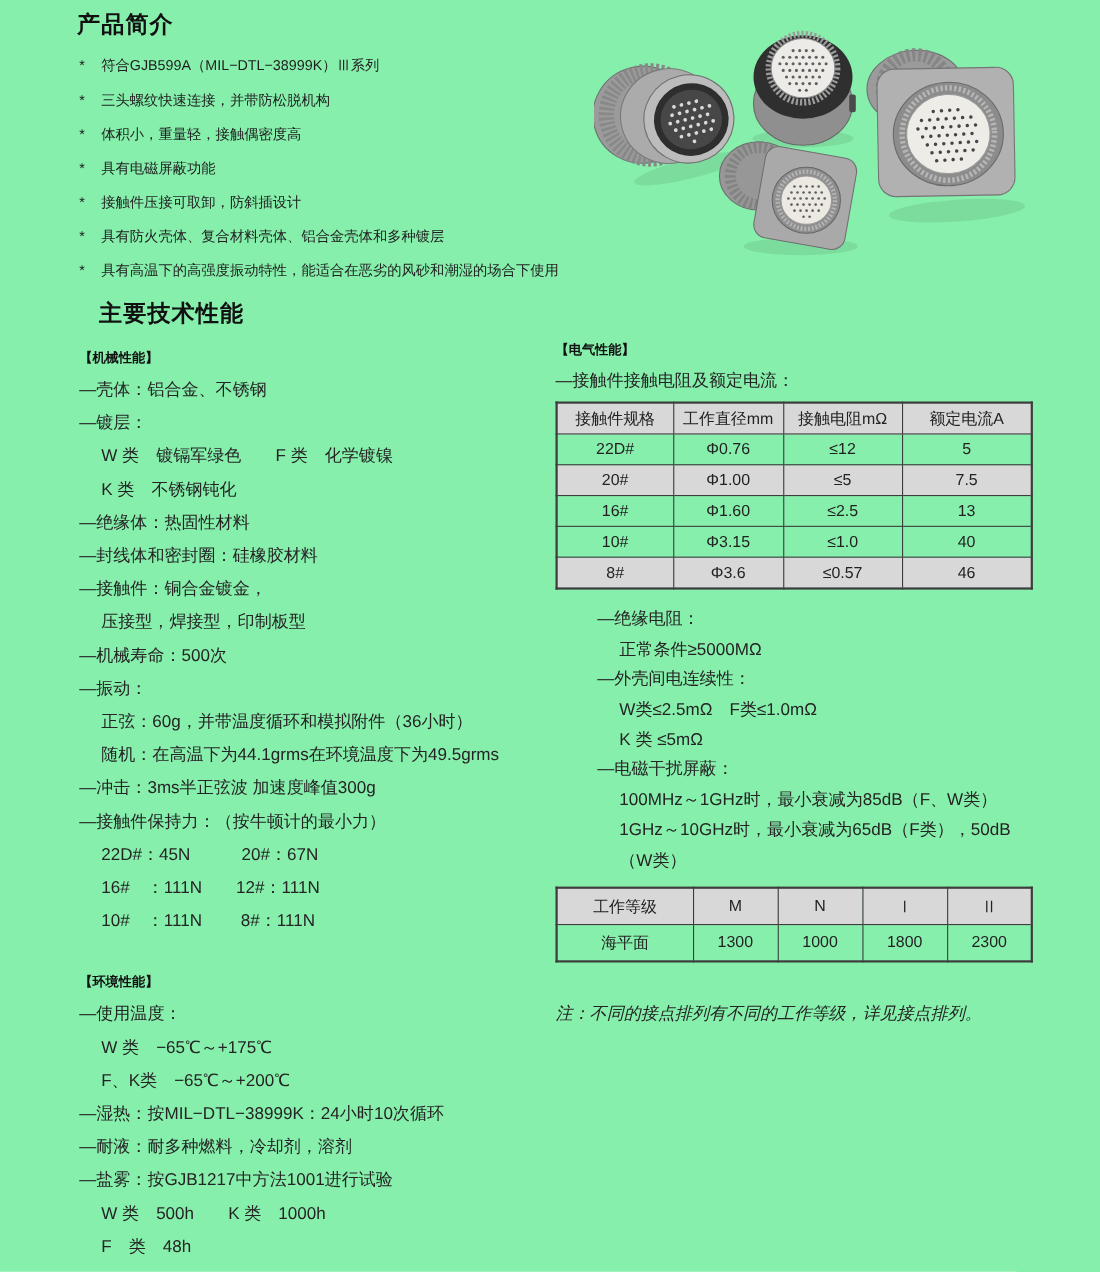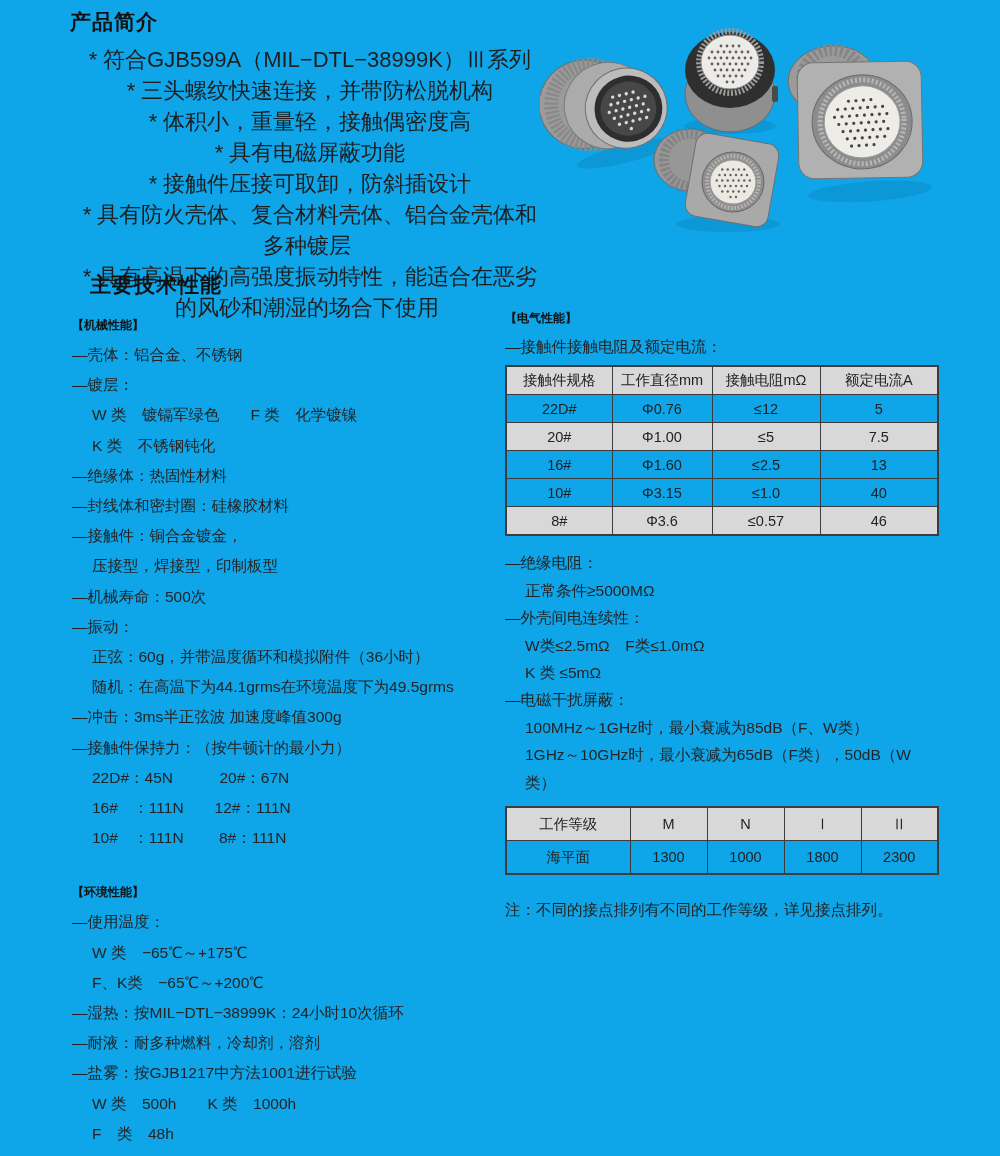--- a/index.html
+++ b/index.html
@@ -1,64 +1,63 @@
 <!DOCTYPE html>
 <html lang="zh"><head>
 <meta charset="utf-8">
 <style>
   html,body{margin:0;padding:0;}
   body{background:#ffffff;}
   .page{
     position:relative;
     width:1000px;height:1156px;
-    background:#0ea5e9;
+    background:#86efac;
     color:#222;
     font-family:"Liberation Sans",sans-serif;
     overflow:hidden;
   }
   .h-big{
     position:absolute;
     font-size:21px;font-weight:bold;color:#111;
     letter-spacing:1px;
   }
   #intro-title{left:70px;top:8px;}
   #tech-title{left:70px;top:271px;margin-left:20px;}
 
   ul.bullets{
     position:absolute;left:72px;top:44px;width:470px;
     margin:0;padding:0;list-style:none;
   }
   ul.bullets li{
-    font-size:22px;line-height:31px;color:#1e1e1e;
+    font-size:13px;line-height:31px;color:#1e1e1e;
     white-space:pre-wrap;
-    text-align:center;
   }
   ul.bullets li .mark{display:inline-block;width:20px;color:#1e1e1e;}
 
   .photos{position:absolute;left:540px;top:20px;width:410px;height:215px;}
 
   .col{position:absolute;}
   #col-left{left:72px;top:310px;width:432px;}
   #col-right{left:505px;top:303px;width:436px;}
 
   .sec-head{
     font-size:12px;font-weight:bold;color:#111;
     line-height:30px;white-space:pre-wrap;
   }
   .line{
     font-size:15.5px;line-height:30.2px;color:#242424;
     white-space:pre-wrap;
   }
   #col-right .line{line-height:27.4px;}
   .ind{padding-left:20px;}
   #env-head{margin-top:24px;}
-  #elec-lines{margin-top:13px;}
+  #elec-lines{margin-top:13px;margin-left:38px;}
   #voltage-label{margin-top:11px;}
   #t2{margin-top:10px;}
-  #table-note{margin-top:21px;font-size:15.5px;}
+  #table-note{margin-top:33px;font-size:15.5px;font-style:italic;}
 
   table{
     border-collapse:collapse;width:432px;table-layout:fixed;
     border:2px solid #3c3c3c;
   }
   #t1{margin-top:5px;}
   th,td{
     border:1px solid #3c3c3c;
     text-align:center;vertical-align:middle;
     font-size:14.5px;font-weight:normal;color:#222;

